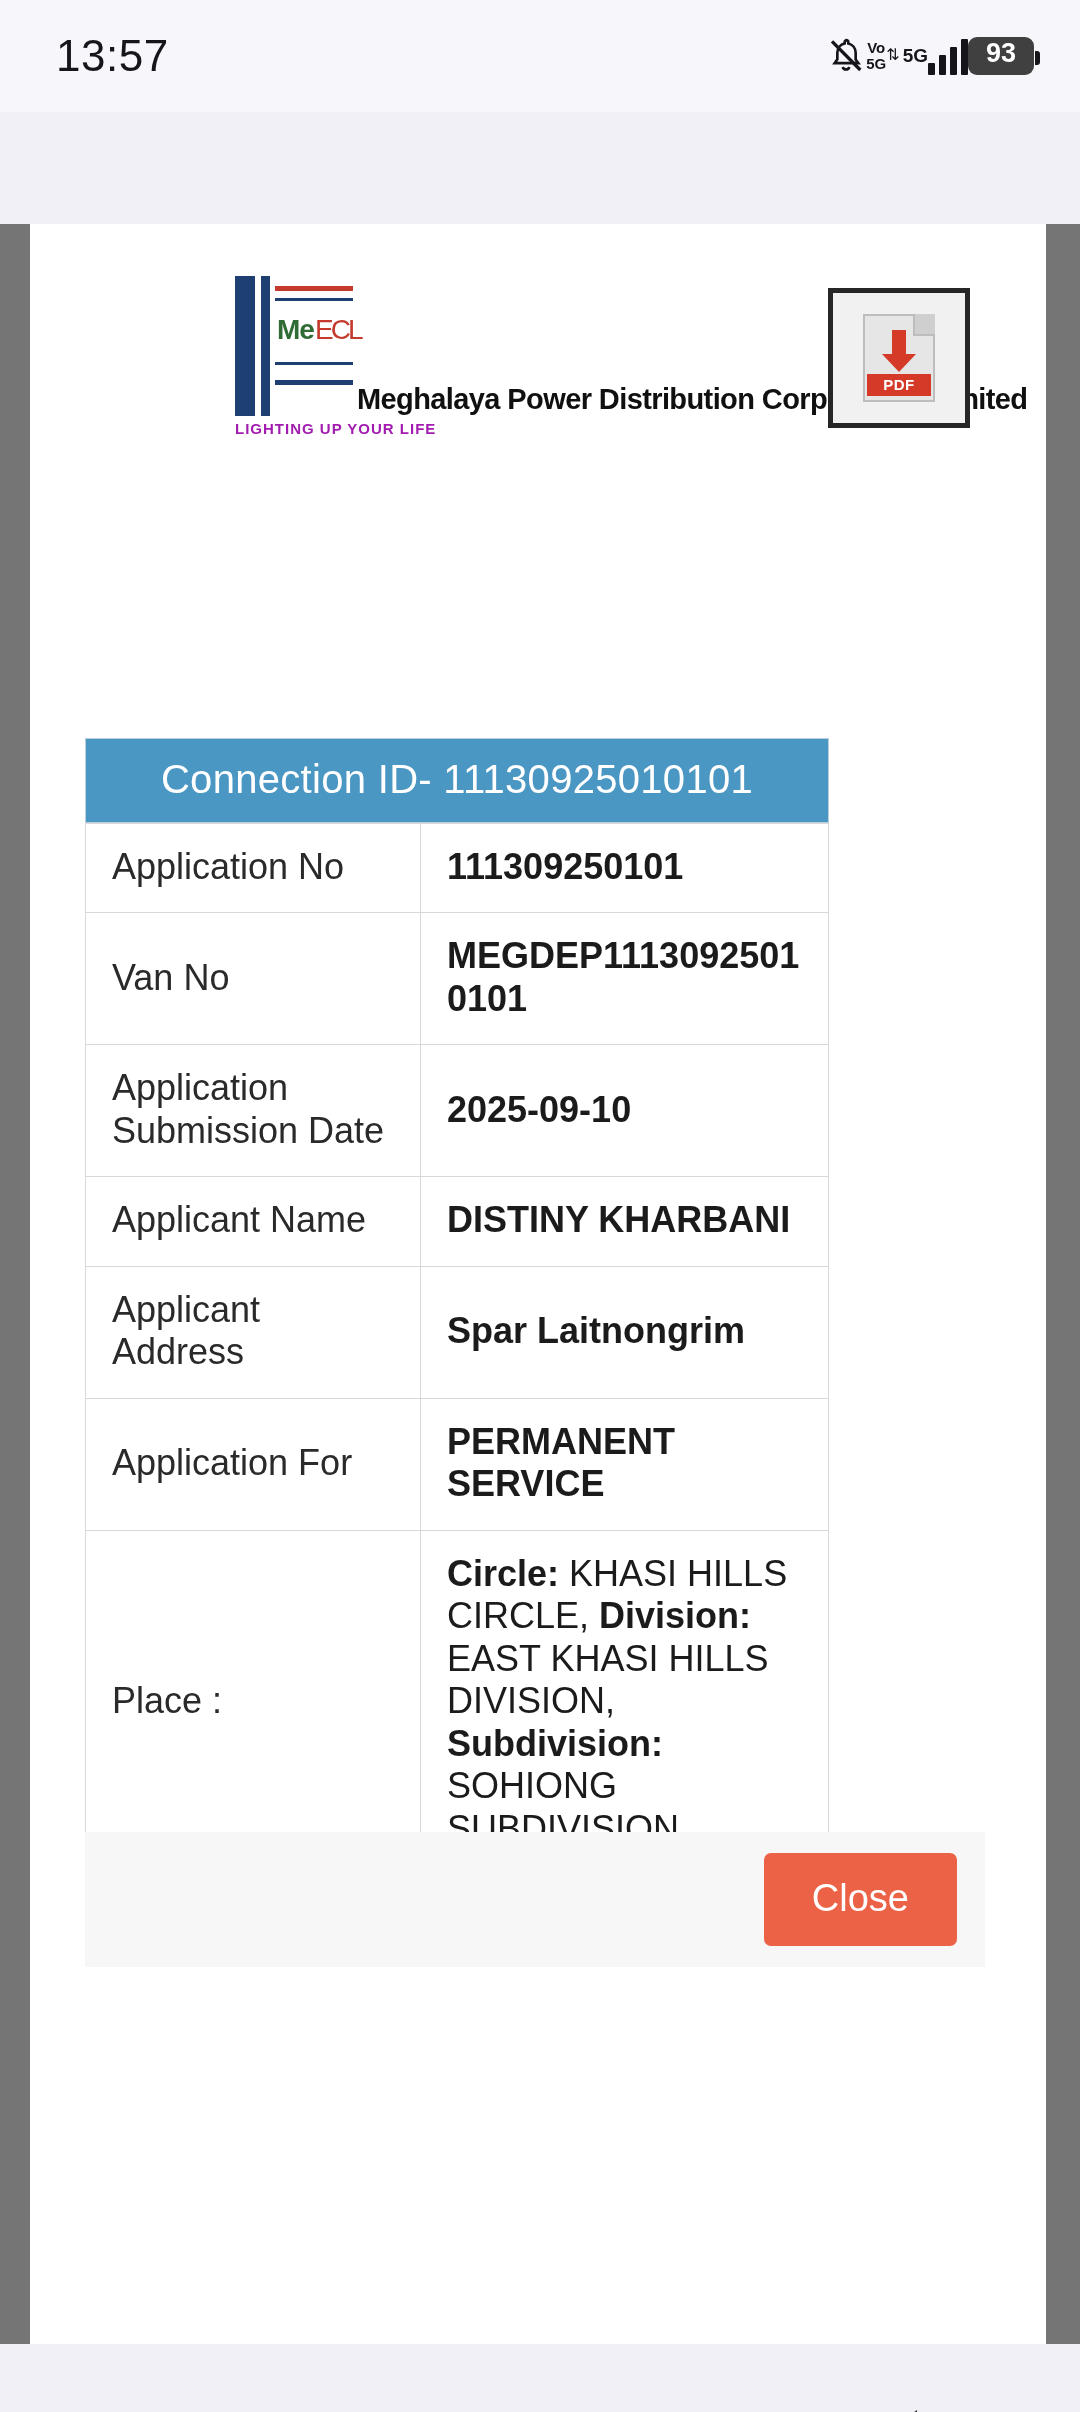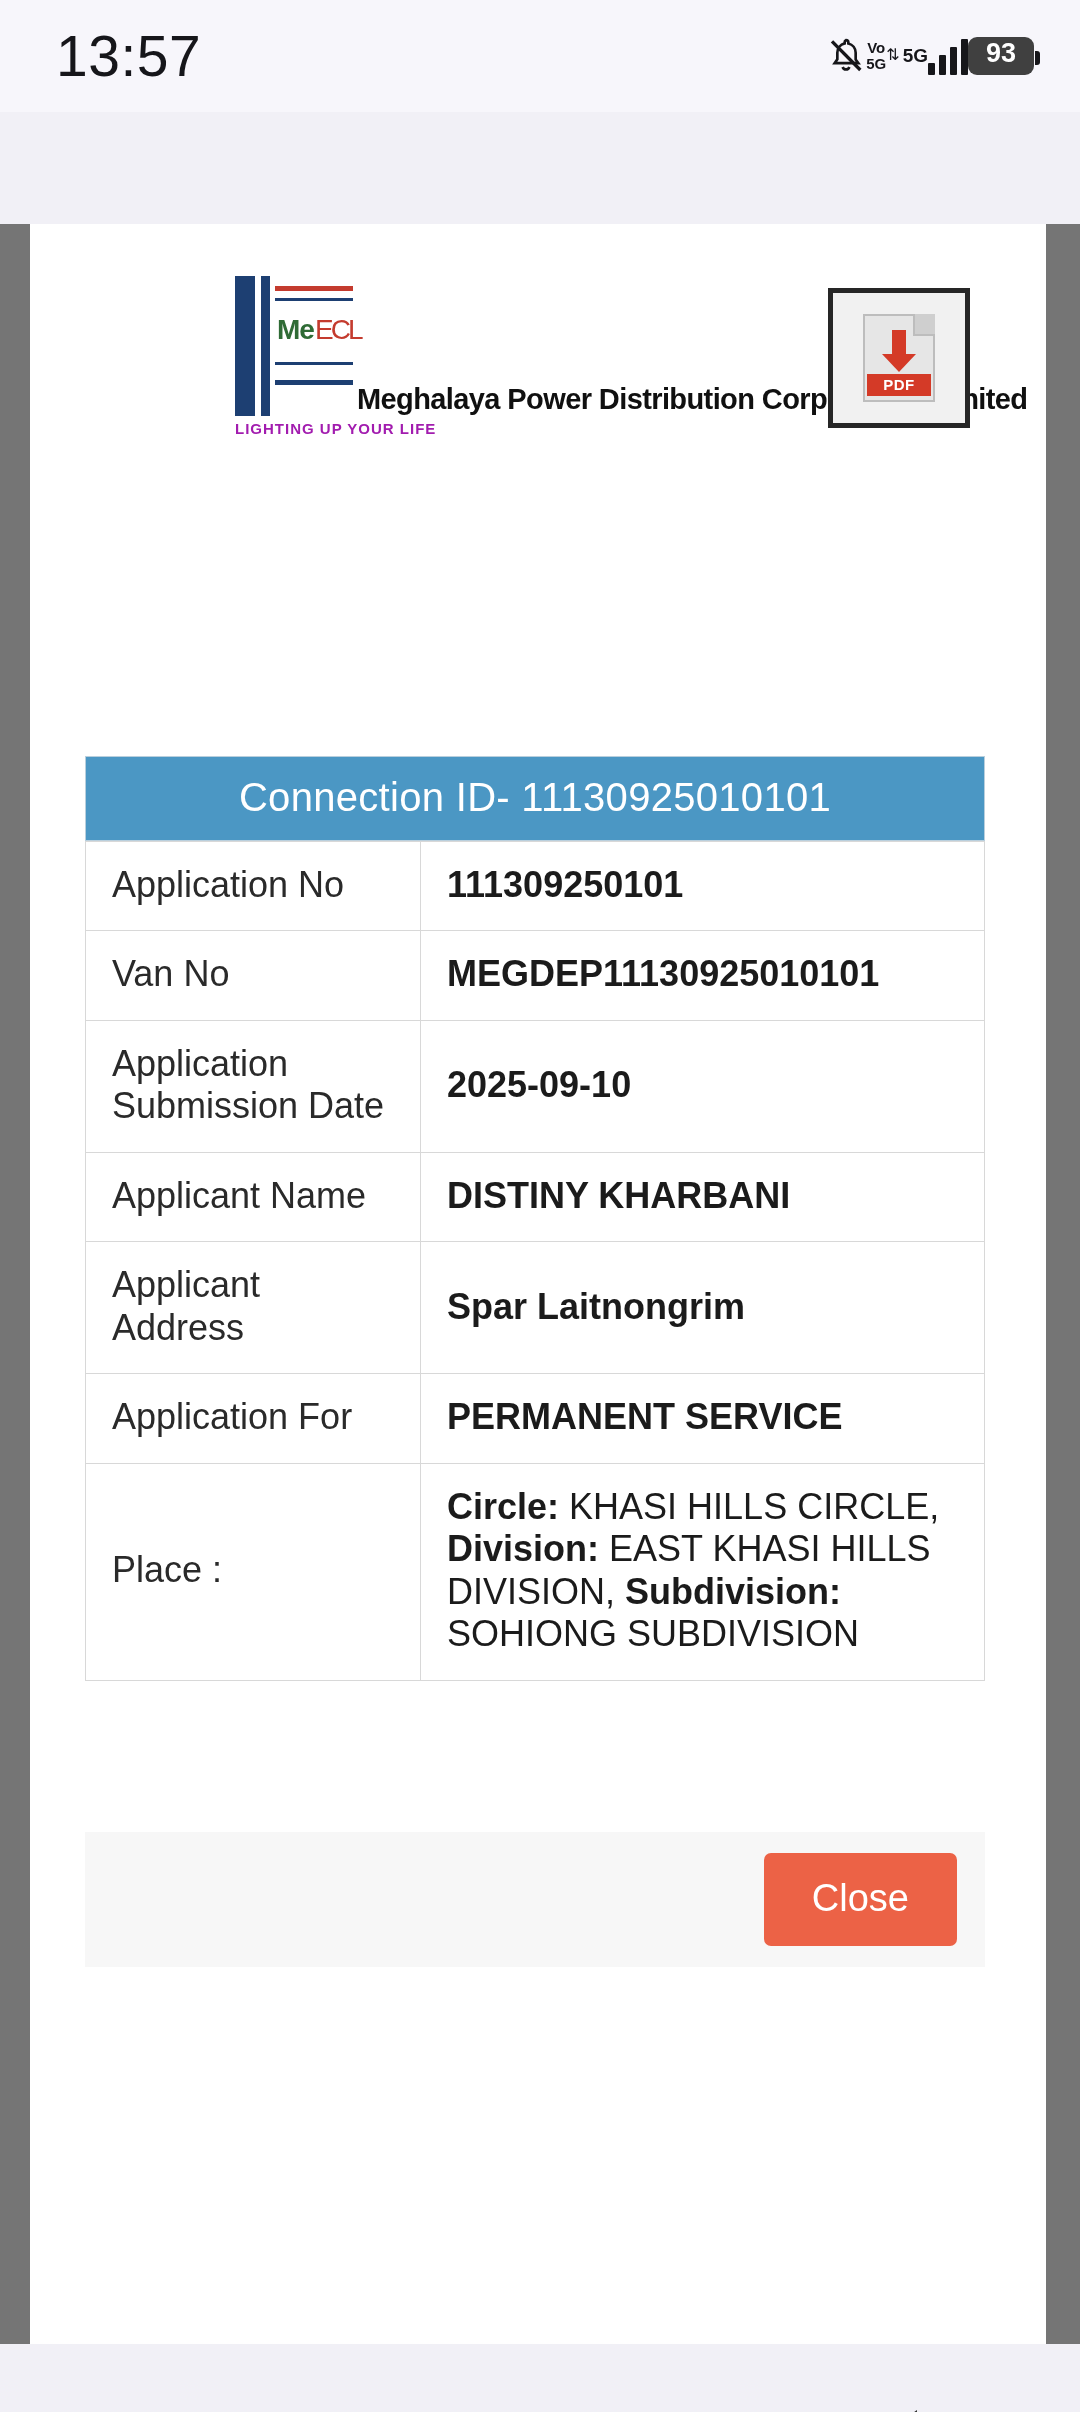--- a/index.html
+++ b/index.html
@@ -15,21 +15,21 @@
   .statusbar {
     position: relative;
     height: 112px;
     background: #f7f6fb;
     display: flex;
     align-items: center;
     justify-content: space-between;
     padding: 0 46px 0 56px;
   }
   .statusbar .clock {
-    font-size: 57px;
+    font-size: 44px;
     color: #16161a;
     letter-spacing: 0.5px;
   }
   .status-right {
     display: flex;
     align-items: center;
   }
   .icon-mute { width: 40px; height: 40px; }
   .volte {
     font-size: 15px;
@@ -248,22 +248,22 @@
     font-weight: 700;
     text-align: center;
     letter-spacing: 0.5px;
     padding: 2px 0 3px;
   }
 
   
   .detail-table {
     position: absolute;
     left: 55px;
-    top: 532px;
-    width: 900px;
+    top: 514px;
+    width: 744px;
     border-collapse: collapse;
     table-layout: fixed;
   }
   .detail-table caption {
     caption-side: top;
     background: #4b97c4;
     color: #ffffff;
     font-size: 40px;
     padding: 18px 0 20px;
     border: 1px solid #b9cfdd;

